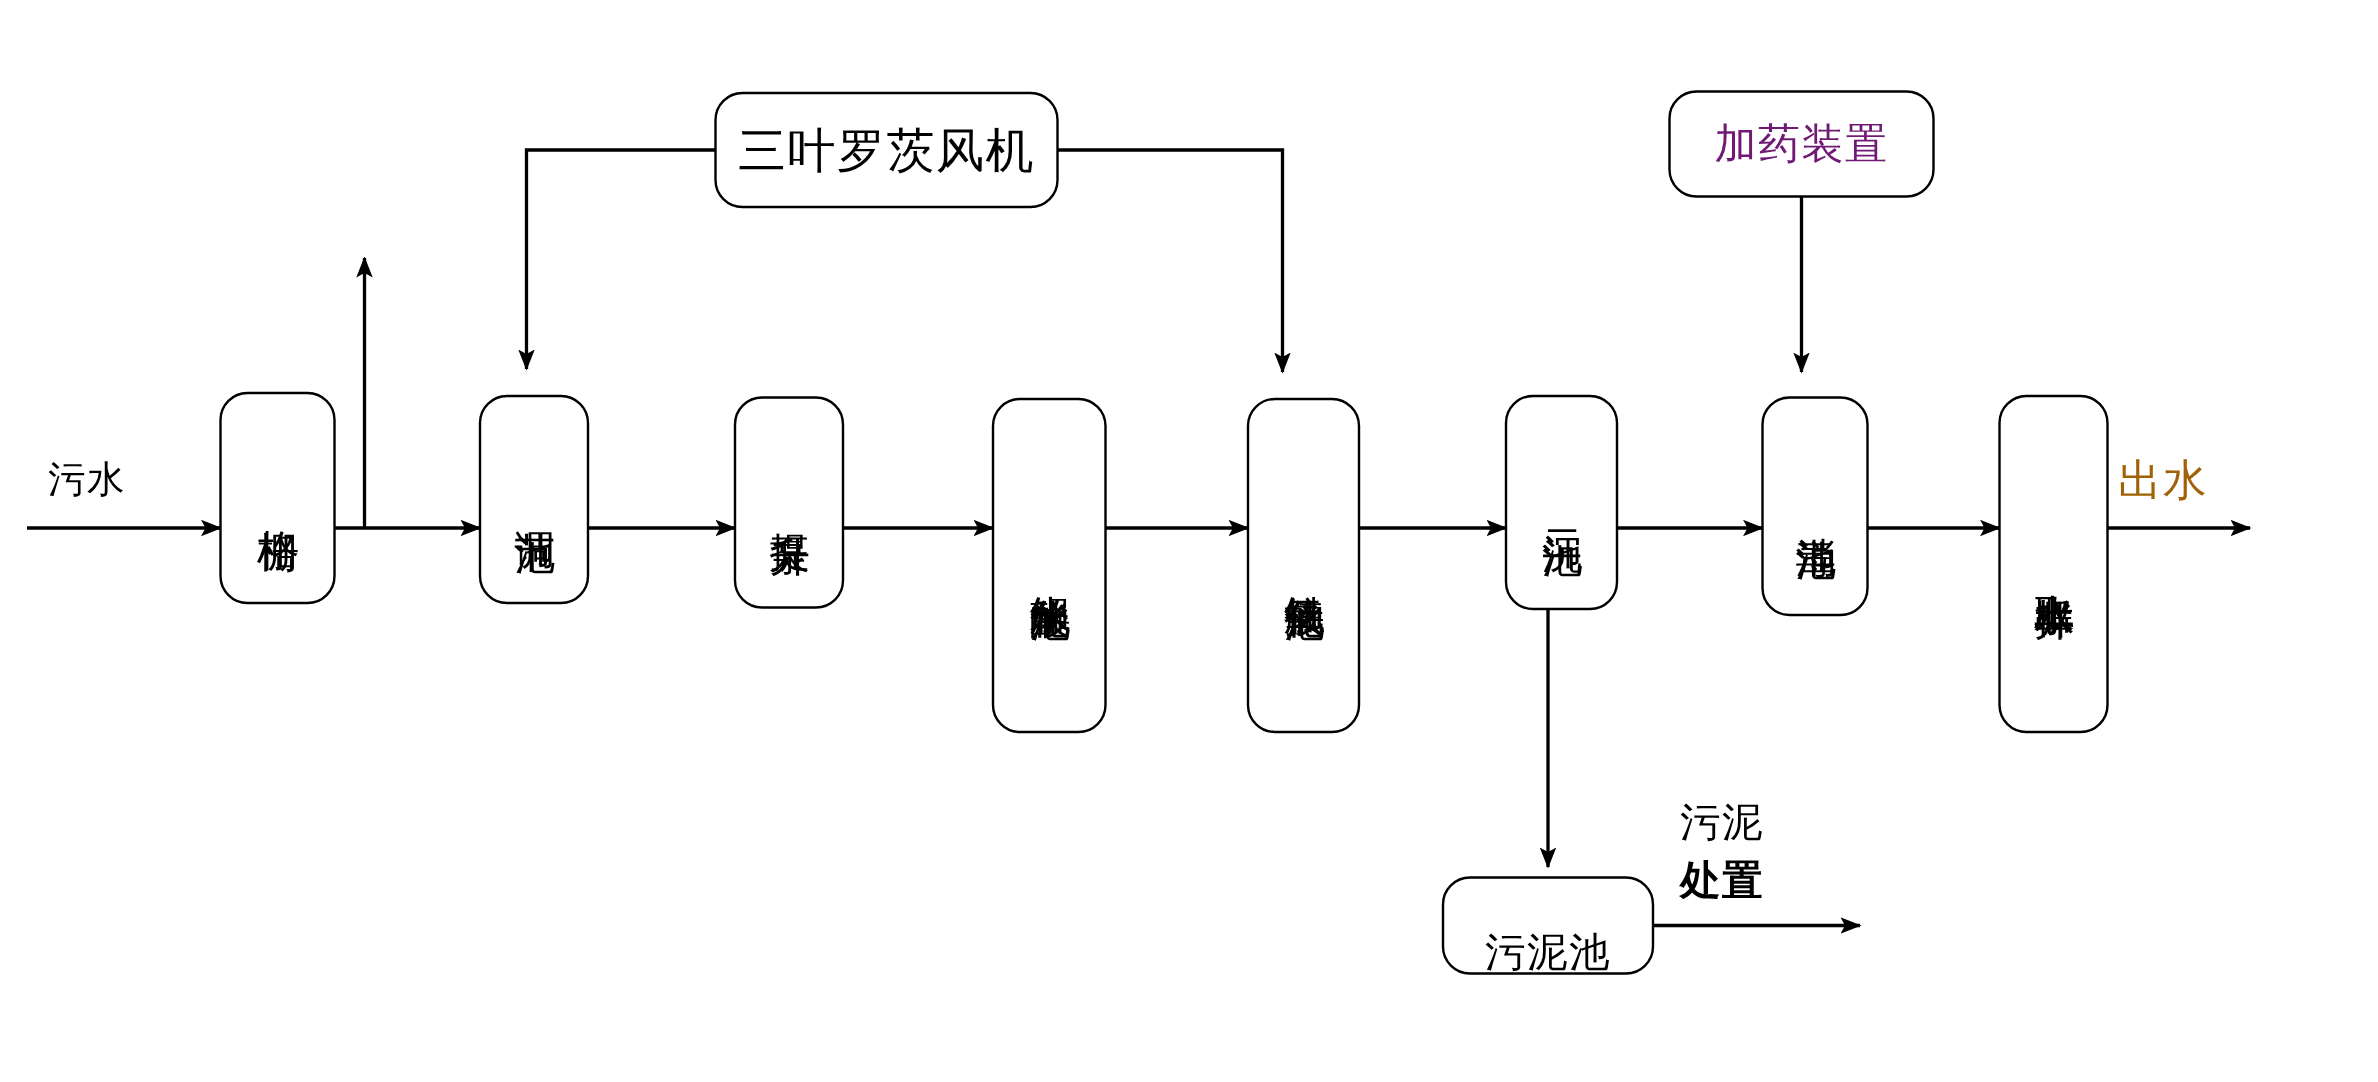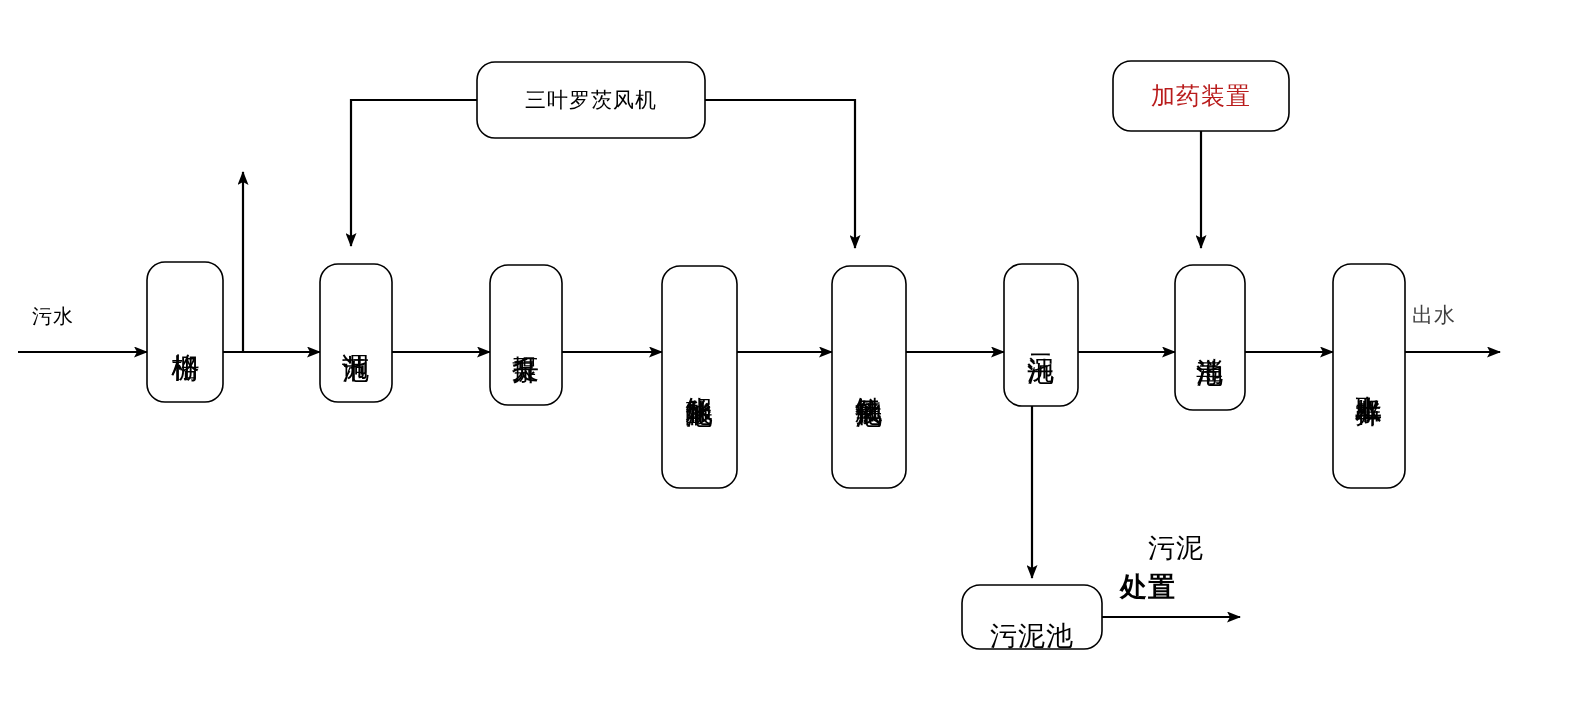--- a/index.html
+++ b/index.html
@@ -112,33 +112,33 @@
 
     <div style="position:absolute;left:1175px;top:265px;width:70px;height:145px;display:flex;align-items:center;justify-content:center;">
       <span class="vertical-label" style="font-size:27px;line-height:1;color:#000;">消毒池</span>
     </div>
 
     <div style="position:absolute;left:1333px;top:264px;width:72px;height:224px;display:flex;align-items:center;justify-content:center;">
       <span class="vertical-label" style="font-size:27px;line-height:1;color:#000;">出水取样井</span>
     </div>
 
     <div style="position:absolute;left:477px;top:62px;width:228px;height:76px;display:flex;align-items:center;justify-content:center;">
-      <span style="font-size:21px;line-height:1;color:#000;letter-spacing:1px;">三叶罗茨风机</span>
+      <span style="font-size:32px;line-height:1;color:#000;letter-spacing:1px;">三叶罗茨风机</span>
     </div>
 
     <div style="position:absolute;left:1113px;top:61px;width:176px;height:70px;display:flex;align-items:center;justify-content:center;">
-      <span style="font-size:24px;line-height:1;color:#b91c1c;letter-spacing:1px;">加药装置</span>
+      <span style="font-size:28px;line-height:1;color:#701a75;letter-spacing:1px;">加药装置</span>
     </div>
 
     <div style="position:absolute;left:962px;top:585px;width:140px;height:64px;display:flex;align-items:center;justify-content:center;margin-top:18px;">
       <span style="font-size:27px;line-height:1;color:#000;letter-spacing:1px;">污泥池</span>
     </div>
 
-    <div style="position:absolute;left:32px;top:303px;font-size:20px;color:#000;letter-spacing:1px;">污水</div>
+    <div style="position:absolute;left:32px;top:303px;font-size:25px;color:#000;letter-spacing:1px;">污水</div>
 
-    <div style="position:absolute;left:1412px;top:301px;font-size:21px;color:#404040;letter-spacing:1px;">出水</div>
+    <div style="position:absolute;left:1412px;top:301px;font-size:29px;color:#a16207;letter-spacing:1px;">出水</div>
 
-    <div style="position:absolute;left:1148px;top:530px;font-size:27px;color:#000;letter-spacing:1px;">污泥</div>
+    <div style="position:absolute;left:1120px;top:530px;font-size:27px;color:#000;letter-spacing:1px;">污泥</div>
 
     <div style="position:absolute;left:1120px;top:569px;font-size:27px;color:#000;letter-spacing:1px;font-weight:bold;">处置</div>
 
   </div>
 </div>
 
 </body></html>

